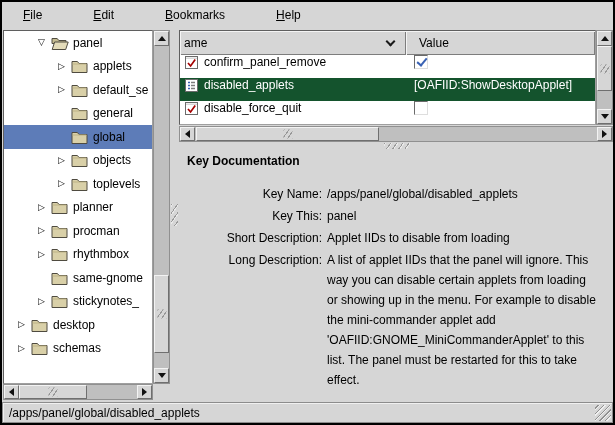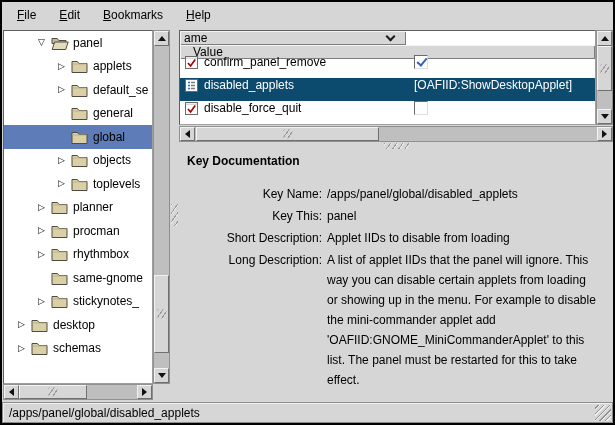--- a/index.html
+++ b/index.html
@@ -2,21 +2,21 @@
 <html><head>
 <meta charset="utf-8">
 <style>
   * { box-sizing: border-box; margin: 0; padding: 0; }
   html,body { width:615px; height:425px; }
   body { font-family: "Liberation Sans", "DejaVu Sans", sans-serif; font-size:12px; color:#000; }
 
   .window { position:relative; width:615px; height:425px; border:2px solid #000; background:#d6d6d6; overflow:hidden; }
 
   
-  .menubar { position:absolute; top:0; left:0; right:0; height:26px; display:flex; align-items:center; padding-left:6px; background:#d6d6d6; }
+  .menubar { position:absolute; top:0; left:0; right:0; height:26px; display:flex; align-items:center; padding-left:12px; background:#d6d6d6;gap:28px; }
   .menu-item { display:inline-block; padding:4px 9px; margin-right:5px; cursor:default; }
   .menu-item::first-letter { text-decoration:underline; }
 
   
   .raised { background:#d6d6d6; border:1px solid; border-color:#f3f3f3 #6f6f6f #6f6f6f #f3f3f3; }
 
   
   .vsb { display:flex; flex-direction:column; width:17px; background:#bfbfbf; border:1px solid #909090; }
   .hsb { display:flex; flex-direction:row; height:16px; background:#bfbfbf; border:1px solid #909090; }
   .sb-btn { flex:none; width:15px; height:15px; display:flex; align-items:center; justify-content:center; }
@@ -60,27 +60,27 @@
   .hsplit .grip { position:absolute; left:205px; top:1px; width:26px; height:6px;
      background:repeating-linear-gradient(125deg, #9a9a9a 0 1px, #e9e9e9 1px 2px, transparent 2px 5px); }
 
   
   .right-pane { position:absolute; left:177px; top:28px; width:434px; height:370px; display:flex; flex-direction:column; }
   .table-area { position:relative; flex:none; height:112px; }
   .tv { position:absolute; left:0; top:0; width:417px; height:95px; background:#fff; overflow:hidden;
         border:1px solid; border-color:#5f5f5f #9f9f9f #9f9f9f #5f5f5f; }
   .table-vsb { position:absolute; right:0; top:0; height:95px; }
   .table-hsb { position:absolute; left:0; top:96px; width:434px; }
-  .thead { display:flex; height:24px;flex-direction:column; }
+  .thead { display:flex; height:24px; }
   .th { background:#d6d6d6; display:flex; align-items:center; box-shadow:inset 1px 1px 0 #f4f4f4, inset -1px -1px 0 #7d7d7d; padding:0 4px; }
   .th.name-th { width:226px; justify-content:space-between; }
   .th.value-th { flex:1; padding-left:13px; }
   .chev { width:7px; height:7px; border-right:2px solid #1a1a1a; border-bottom:2px solid #1a1a1a; transform:rotate(45deg); margin:-4px 8px 0 0; }
   .trow { display:flex; align-items:flex-start; height:23px; white-space:nowrap; }
-  .trow[data-sel="true"] { background:#0c4a6e; color:#fff; }
+  .trow[data-sel="true"] { background:#14532d; color:#fff; }
   .kicon { flex:none; width:15px; height:15px; margin:0 5px 0 4px; }
   .kicon svg { display:none; }
   .trow[data-icon="bool"] .svg-key-bool { display:block; }
   .trow[data-icon="list"] .svg-key-list { display:block; }
   .kname { flex:none; width:202px; overflow:hidden; }
   .kval { flex:1; display:flex; align-items:center; padding-left:8px; overflow:hidden; }
   .cb { flex:none; width:14px; height:14px; background:#fff; border:1px solid; border-color:#6a6a6a #dedede #dedede #6a6a6a; }
   .cb[data-checked="true"]::after { content:""; display:block; width:8px; height:4px;
       border-left:2px solid #3a62b4; border-bottom:2px solid #3a62b4; transform:rotate(-50deg); margin:2px 0 0 2px; }
 

